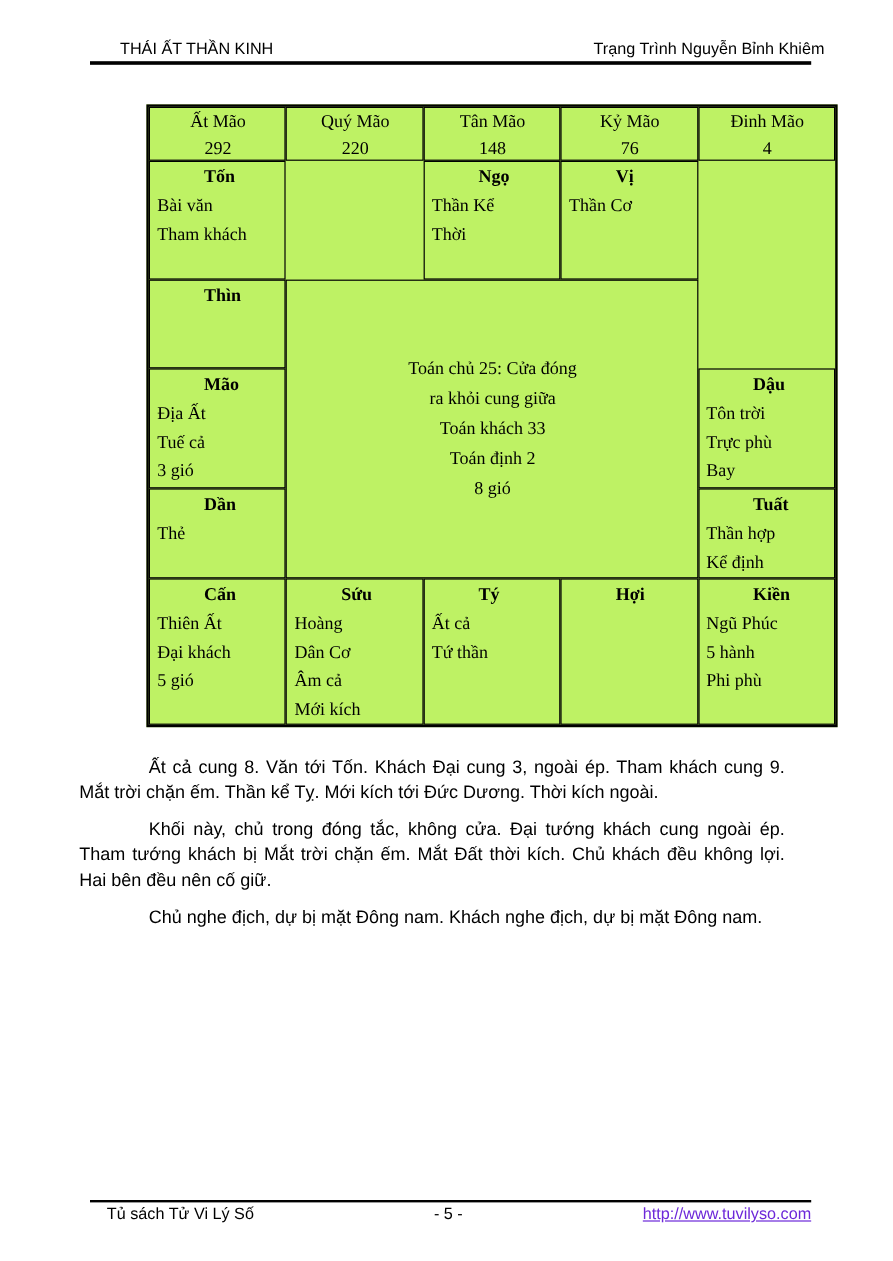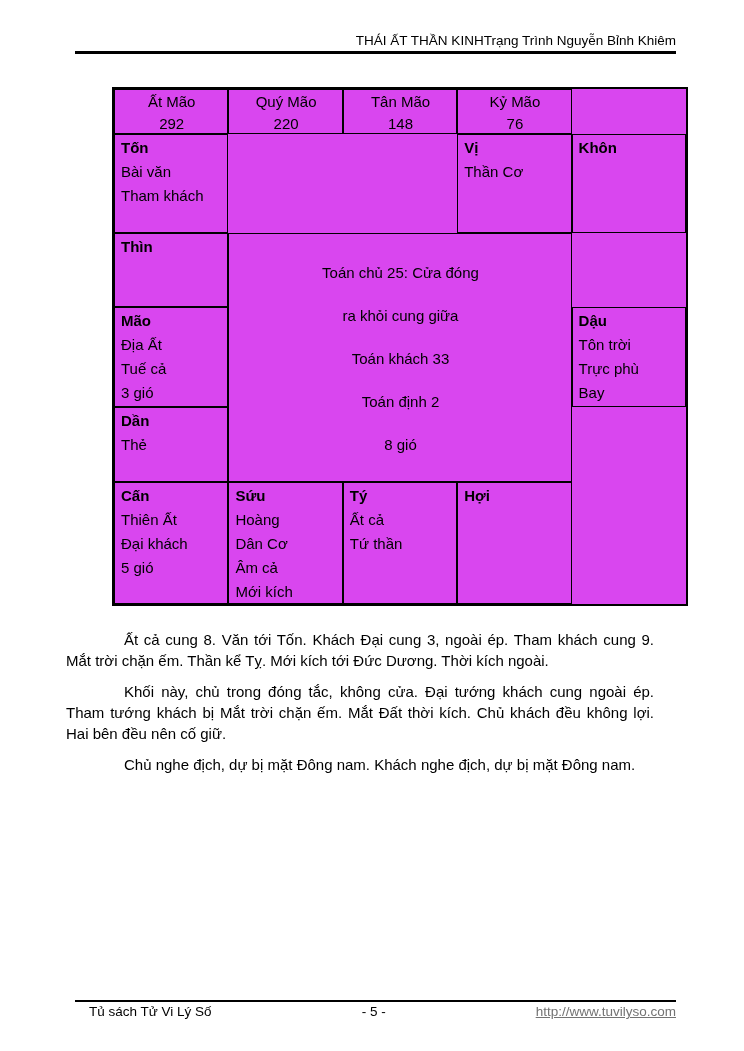--- a/index.html
+++ b/index.html
@@ -4,69 +4,70 @@
 <style>
   html,body{margin:0;padding:0;}
   body{
     width:744px;height:1051px;
     background:#ffffff;color:#000;
     font-family:"Liberation Sans", sans-serif;
     position:relative;overflow:hidden;
   }
   
   .doc-header{
-    position:absolute;left:75px;top:33px;width:601px;
-    display:flex;justify-content:flex-end;
+    position:absolute;left:86px;top:33px;width:601px;
+    display:flex;justify-content:space-between;
     font-size:13.5px;line-height:15px;
   }
   .doc-header .hleft{padding-left:14px;}
   .header-rule{
     position:absolute;left:75px;top:51px;width:601px;height:0;
     border-top:3px solid #000;
   }
   .footer-rule{
     position:absolute;left:75px;top:1000px;width:601px;height:0;
     border-top:2px solid #000;
   }
   .doc-footer{
     position:absolute;left:75px;top:1004px;width:601px;
     display:flex;justify-content:space-between;align-items:center;
     font-size:13.5px;line-height:15px;
   }
   .doc-footer .fleft{padding-left:14px;}
-  .doc-footer a{color:#737373;text-decoration:underline;}
+  .doc-footer a{color:#6d28d9;text-decoration:underline;}
   
   .chart-table{
-    position:absolute;left:112px;top:87px;
+    position:absolute;left:122px;top:87px;
     width:576px;height:519px;box-sizing:border-box;
     display:grid;
     grid-template-columns:repeat(5,1fr);
     grid-template-rows:45px 99px 74px 100px 75px 1fr;
     border:2px solid #000;
-    background:#d946ef;
+    background:#bef264;
     font-size:15px;
+    font-family:Liberation Serif, serif;
   }
   .cell{
     border:1px solid #000;
     box-sizing:border-box;
     padding:1px 5px 0 6px;
     line-height:24px;
     overflow:hidden;
   }
-  .cell .cap{font-weight:700;}
+  .cell .cap{font-weight:700;margin-left:39px;}
   .year{
     text-align:center;line-height:22px;padding-top:1px;
   }
   .center-cell{
     display:flex;flex-direction:column;justify-content:center;
     text-align:center;line-height:25px;
   }
   .c1{grid-column:1}.c2{grid-column:2}.c3{grid-column:3}.c4{grid-column:4}.c5{grid-column:5}
   .r1{grid-row:1}.r2{grid-row:2}.r3{grid-row:3}.r4{grid-row:4}.r5{grid-row:5}.r6{grid-row:6}
-  .ctr{grid-column:2/5;grid-row:3/6;gap:18px;}
+  .ctr{grid-column:2/5;grid-row:3/6;}
   
   .paras{
     position:absolute;left:66px;top:629px;width:602px;
     font-size:15px;line-height:21px;
   }
   .paras p{
     margin:0 14px 10px 0;
     text-align:justify;
     text-indent:58px;
   }
@@ -91,32 +92,38 @@
     <div>220</div>
   </div>
   <div class="cell year r1 c3">
     <div>Tân Mão</div>
     <div>148</div>
   </div>
   <div class="cell year r1 c4">
     <div>Kỷ Mão</div>
     <div>76</div>
   </div>
+  <div class="cell year r1 c5">
+    <div>Đinh Mão</div>
+    <div>4</div>
+  </div>
 
   <div class="cell r2 c1">
     <div class="cap">Tốn</div>
     <div class="ln">Bài văn</div>
     <div class="ln">Tham khách</div>
   </div>
+  <div class="cell r2 c3">
+    <div class="cap">Ngọ</div>
+    <div class="ln">Thần Kể</div>
+    <div class="ln">Thời</div>
+  </div>
   <div class="cell r2 c4">
     <div class="cap">Vị</div>
     <div class="ln">Thần Cơ</div>
-  </div>
-  <div class="cell r2 c5">
-    <div class="cap">Khôn</div>
   </div>
 
   <div class="cell r3 c1">
     <div class="cap">Thìn</div>
   </div>
 
   <div class="cell center-cell ctr">
     <div>Toán chủ 25: Cửa đóng</div>
     <div>ra khỏi cung giữa</div>
     <div>Toán khách 33</div>
@@ -135,20 +142,25 @@
     <div class="cap">Dậu</div>
     <div class="ln">Tôn trời</div>
     <div class="ln">Trực phù</div>
     <div class="ln">Bay</div>
   </div>
 
   <div class="cell r5 c1">
     <div class="cap">Dần</div>
     <div class="ln">Thẻ</div>
   </div>
+  <div class="cell r5 c5">
+    <div class="cap">Tuất</div>
+    <div class="ln">Thần hợp</div>
+    <div class="ln">Kể định</div>
+  </div>
 
   <div class="cell r6 c1">
     <div class="cap">Cấn</div>
     <div class="ln">Thiên Ất</div>
     <div class="ln">Đại khách</div>
     <div class="ln">5 gió</div>
   </div>
   <div class="cell r6 c2">
     <div class="cap">Sứu</div>
     <div class="ln">Hoàng</div>
@@ -157,20 +169,26 @@
     <div class="ln">Mới kích</div>
   </div>
   <div class="cell r6 c3">
     <div class="cap">Tý</div>
     <div class="ln">Ất cả</div>
     <div class="ln">Tứ thần</div>
   </div>
   <div class="cell r6 c4">
     <div class="cap">Hợi</div>
   </div>
+  <div class="cell r6 c5">
+    <div class="cap">Kiền</div>
+    <div class="ln">Ngũ Phúc</div>
+    <div class="ln">5 hành</div>
+    <div class="ln">Phi phù</div>
+  </div>
 </div>
 
 <div class="paras">
   <p>Ất cả cung 8. Văn tới Tốn. Khách Đại cung 3, ngoài ép. Tham khách cung 9. Mắt trời chặn ếm. Thần kể Tỵ. Mới kích tới Đức Dương. Thời kích ngoài.</p>
   <p>Khối này, chủ trong đóng tắc, không cửa. Đại tướng khách cung ngoài ép. Tham tướng khách bị Mắt trời chặn ếm. Mắt Đất thời kích. Chủ khách đều không lợi. Hai bên đều nên cố giữ.</p>
   <p>Chủ nghe địch, dự bị mặt Đông nam. Khách nghe địch, dự bị mặt Đông nam.</p>
 </div>
 
 <div class="footer-rule"></div>
 <div class="doc-footer">

